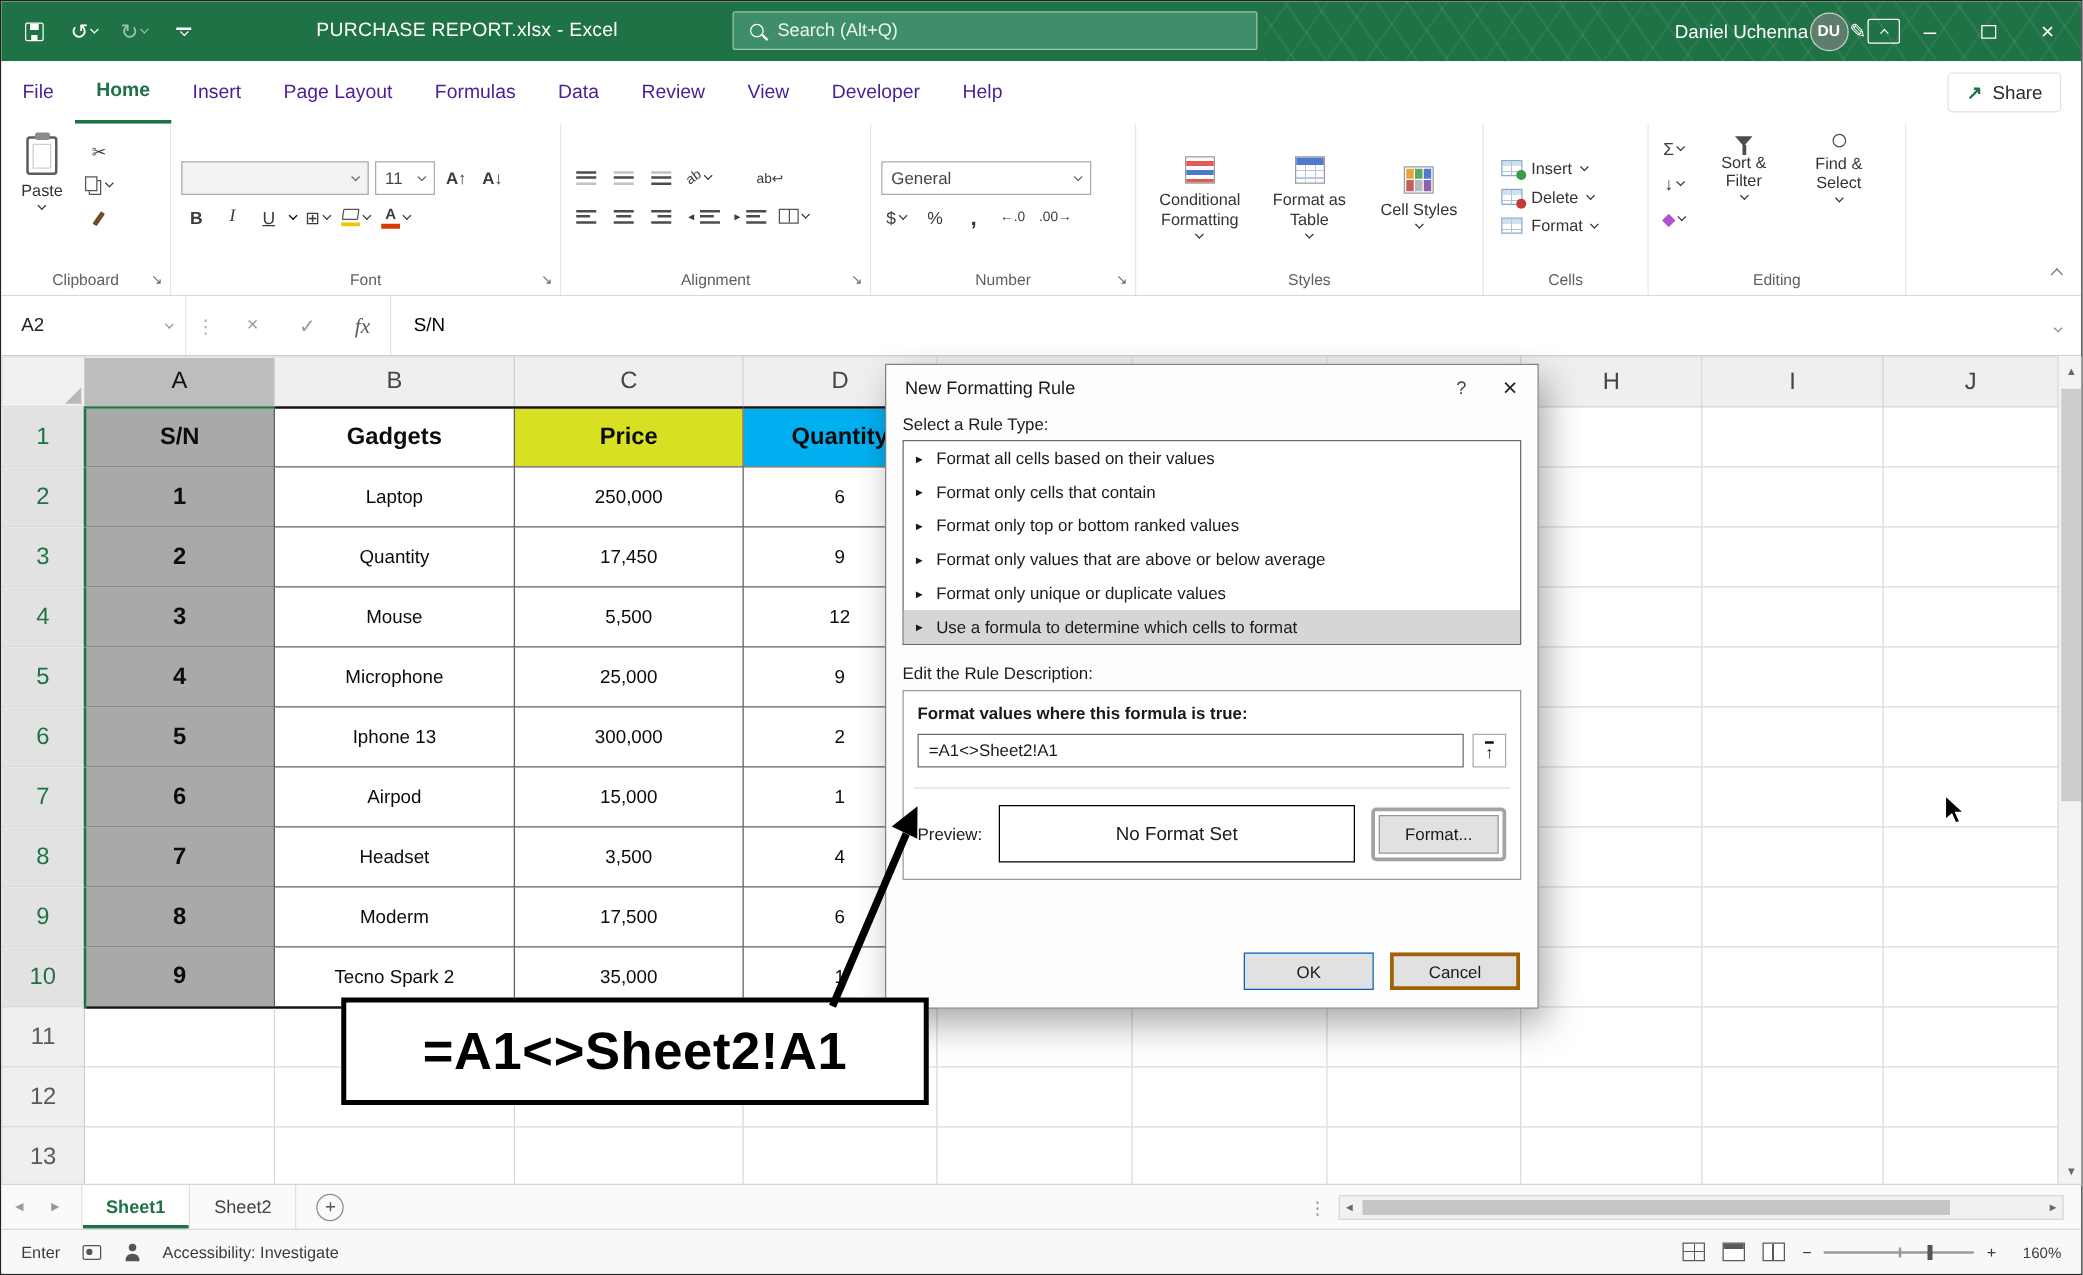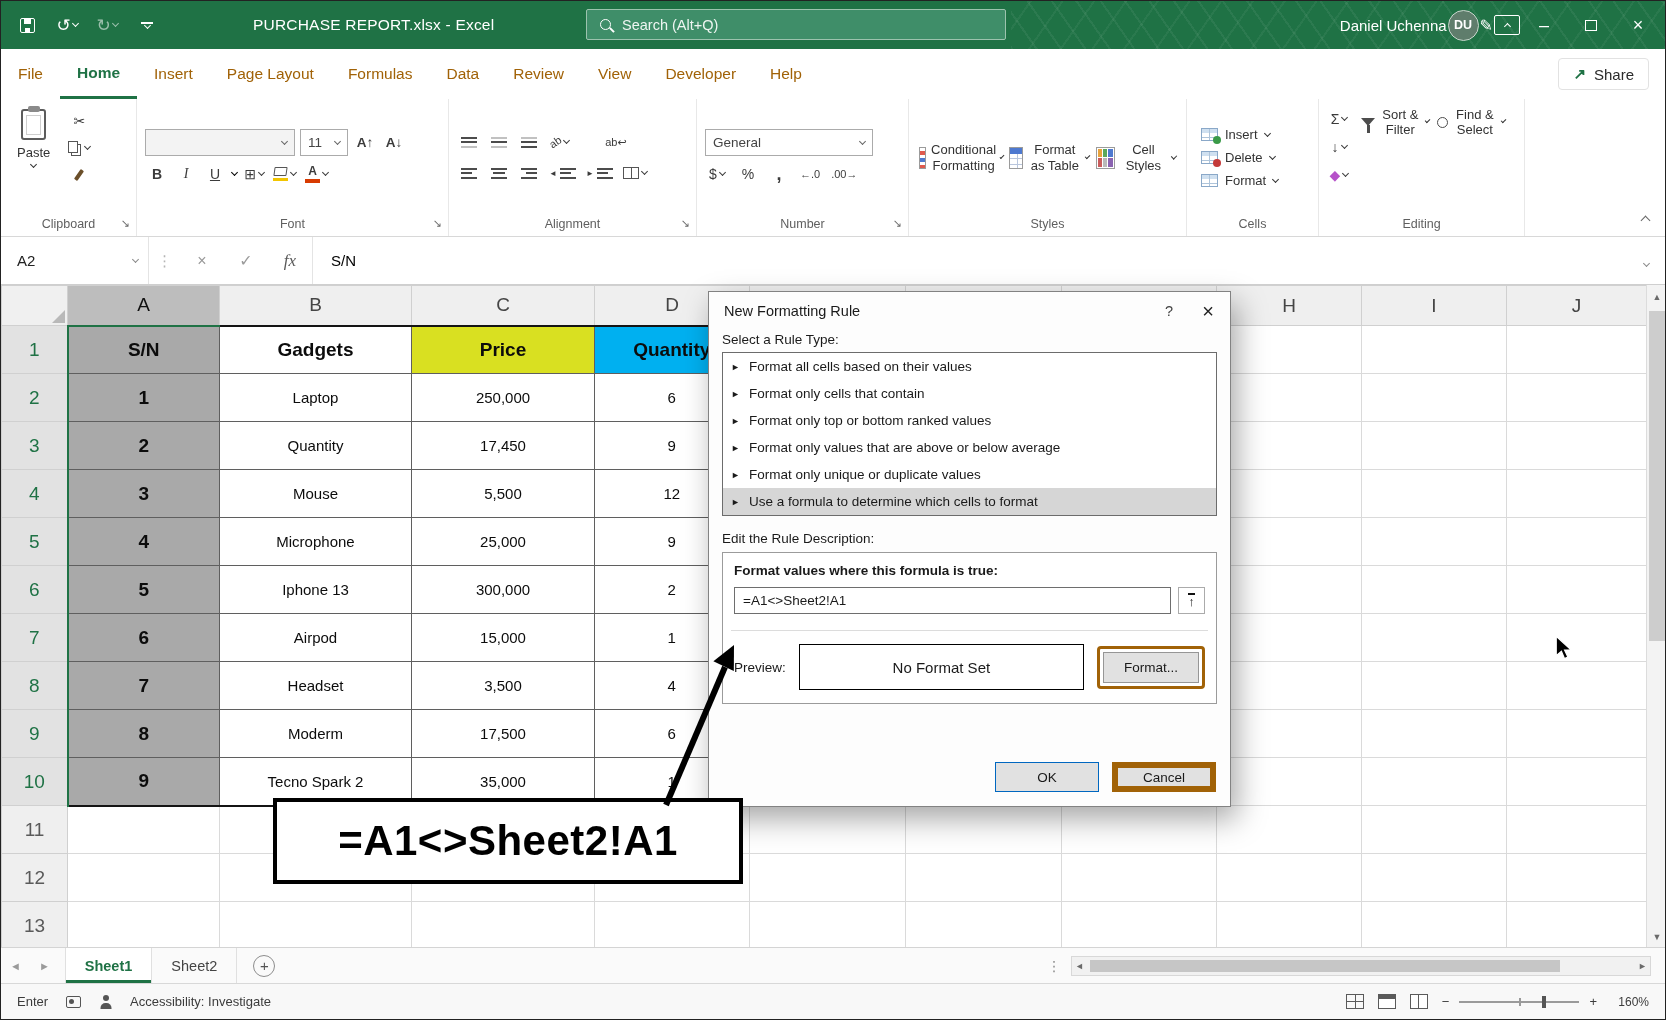--- a/index.html
+++ b/index.html
@@ -30,21 +30,21 @@
   .tb-right{position:absolute;right:0;top:0;height:48px;display:flex;align-items:center;gap:1px;padding-right:4px;z-index:2}
   .user-name{font-size:15px}
   .avatar{width:31px;height:31px;border-radius:50%;background:#5f7d6c;border:1px solid #c7d6cc;display:flex;align-items:center;justify-content:center;font-size:12.5px;font-weight:700}
   .pen{font-size:16px}
   .ribopt{width:26px;height:20px;border:1.6px solid #fff;border-radius:2px;display:flex;align-items:center;justify-content:center}
   .winbtn{width:46px;height:48px;display:flex;align-items:center;justify-content:center;font-size:18px}
   .maxbox{width:12px;height:11px;border:1.6px solid #fff}
 
   
   .tabrow{position:absolute;top:48px;left:0;right:0;height:50px;background:#fff;display:flex;align-items:stretch}
-  .rtab{padding:0 17px;display:flex;align-items:center;font-size:15.5px;color:#a16207}
+  .rtab{padding:0 17px;display:flex;align-items:center;font-size:15.5px;color:#4c1d95}
   .rtab.active{color:#1f7245;font-weight:700;border-bottom:3px solid #1f7245}
   .share-btn{margin-left:auto;margin-right:16px;align-self:center;display:flex;align-items:center;gap:8px;padding:6px 14px;border:1px solid #e2e2e2;border-radius:4px;font-size:15px;color:#2b2b2b}
   .share-ic{color:#1f7245;font-size:15px;font-weight:700}
 
   
   .ribbon{position:absolute;top:98px;left:0;right:0;height:138px;background:#fff;border-bottom:1px solid #d8d8d8;display:flex}
   .rgroup{position:relative;border-right:1px solid #e8e8e8;display:flex;flex-direction:column;flex:0 0 auto}
   .rg-body{flex:1;display:flex;align-items:center;padding:6px 8px 2px}
   .rg-label{height:24px;display:flex;align-items:center;justify-content:center;font-size:12.5px;color:#5f5f5f;position:relative}
   .launcher{position:absolute;right:6px;bottom:6px;font-size:11px;color:#6a6a6a}
@@ -83,21 +83,21 @@
   .bars.m i:nth-child(1){opacity:.35}.bars.m i:nth-child(3){opacity:.35}
   .bars.b i:nth-child(1){opacity:.35}
   .txtic{font-size:11px;color:#3b3b3b;letter-spacing:0}
   .merge-ic{width:16px;height:12px;border:1.5px solid #555;position:relative}
   .merge-ic::after{content:'';position:absolute;left:50%;top:0;bottom:0;width:1.5px;background:#555}
   
   .num-col{display:flex;flex-direction:column;gap:6px;width:100%}
   .numrow{display:flex;align-items:center;gap:7px}
   .gen{width:168px}
   
-  .bigbtn{display:flex;flex-direction:row;align-items:center;justify-content:center;gap:5px;width:88px;padding:2px 2px;font-size:13px;color:#333;text-align:center}
+  .bigbtn{display:flex;flex-direction:column;align-items:center;justify-content:center;gap:5px;width:88px;padding:2px 2px;font-size:13px;color:#333;text-align:center}
   .bl{line-height:1.18}
   .ic-cf,.ic-ft,.ic-cs{width:24px;height:22px;border:1px solid #9b9b9b;background:#fff;position:relative}
   .ic-cf{background:linear-gradient(#fff 0 3px,#e05a4e 3px 7px,#fff 7px 10px,#4e79d0 10px 14px,#fff 14px 17px,#e05a4e 17px 21px)}
   .ic-ft{background:linear-gradient(#4e79d0 0 6px,#fff 6px);box-shadow:inset 0 0 0 0 #fff}
   .ic-ft::after{content:'';position:absolute;inset:6px 0 0 0;background:
      linear-gradient(to right,transparent 0 7px,#b9c6dd 7px 8px,transparent 8px 15px,#b9c6dd 15px 16px,transparent 16px),
      linear-gradient(to bottom,transparent 0 4px,#b9c6dd 4px 5px,transparent 5px 10px,#b9c6dd 10px 11px,transparent 11px)}
   .ic-cs{display:grid;grid-template-columns:1fr 1fr 1fr;grid-template-rows:1fr 1fr;gap:1px;padding:1px;background:#fff}
   .ic-cs i{display:block}
   
@@ -199,24 +199,24 @@
   .edit-label{margin-top:15px}
   .descbox{border:1px solid #9b9b9b;background:#fff;margin-top:6px;padding:10px 11px 13px}
   .flabel{font-weight:700}
   .frow{display:flex;gap:7px;margin-top:9px}
   .finput{flex:1;height:27px;border:1px solid #6e6e6e;display:flex;align-items:center;padding:0 8px;background:#fff}
   .fcollapse{width:27px;height:27px;border:1px solid #ababab;display:flex;align-items:center;justify-content:center}
   .uparr{border-top:2px solid #111;padding-top:0;line-height:1;font-size:13px;font-weight:700}
   .dsep{height:1px;background:#dcdcdc;margin:16px -3px 0}
   .prow{display:flex;align-items:center;gap:13px;margin-top:13px}
   .noformat{flex:1;height:46px;border:1px solid #000;display:flex;align-items:center;justify-content:center;font-size:15px;background:#fff}
-  .fmt-wrap{border:3px solid #a16207;border-radius:4px;padding:3px}
+  .fmt-wrap{border:3px solid #a3a3a3;border-radius:4px;padding:3px}
   .fmt-btn{min-width:96px;height:31px;background:#e1e1e1;border:1px solid #969696;display:flex;align-items:center;justify-content:center}
   .dlg-foot{display:flex;justify-content:flex-end;gap:13px;padding:11px 14px 14px;flex:0 0 auto}
-  .btn{min-width:104px;height:30px;display:flex;align-items:center;justify-content:center;background:#e1e1e1;border:6px solid #a16207;font-size:13.5px}
+  .btn{min-width:104px;height:30px;display:flex;align-items:center;justify-content:center;background:#e1e1e1;border:3px solid #a16207;font-size:13.5px}
   .btn.ok{border:1px solid #0067c0}
 
   
   .anno{position:absolute;left:272px;top:797px;width:470px;height:86px;border:4px solid #000;background:#fff;display:flex;align-items:center;justify-content:center;font-size:42px;font-weight:700;letter-spacing:.5px;color:#000;z-index:40}
   .arrow-svg{position:absolute;left:600px;top:598px;width:200px;height:220px;z-index:41;pointer-events:none}
   .cursor-svg{position:absolute;left:1552px;top:634px;width:22px;height:26px;z-index:60;pointer-events:none}
 </style>
 </head>
 <body>
 

